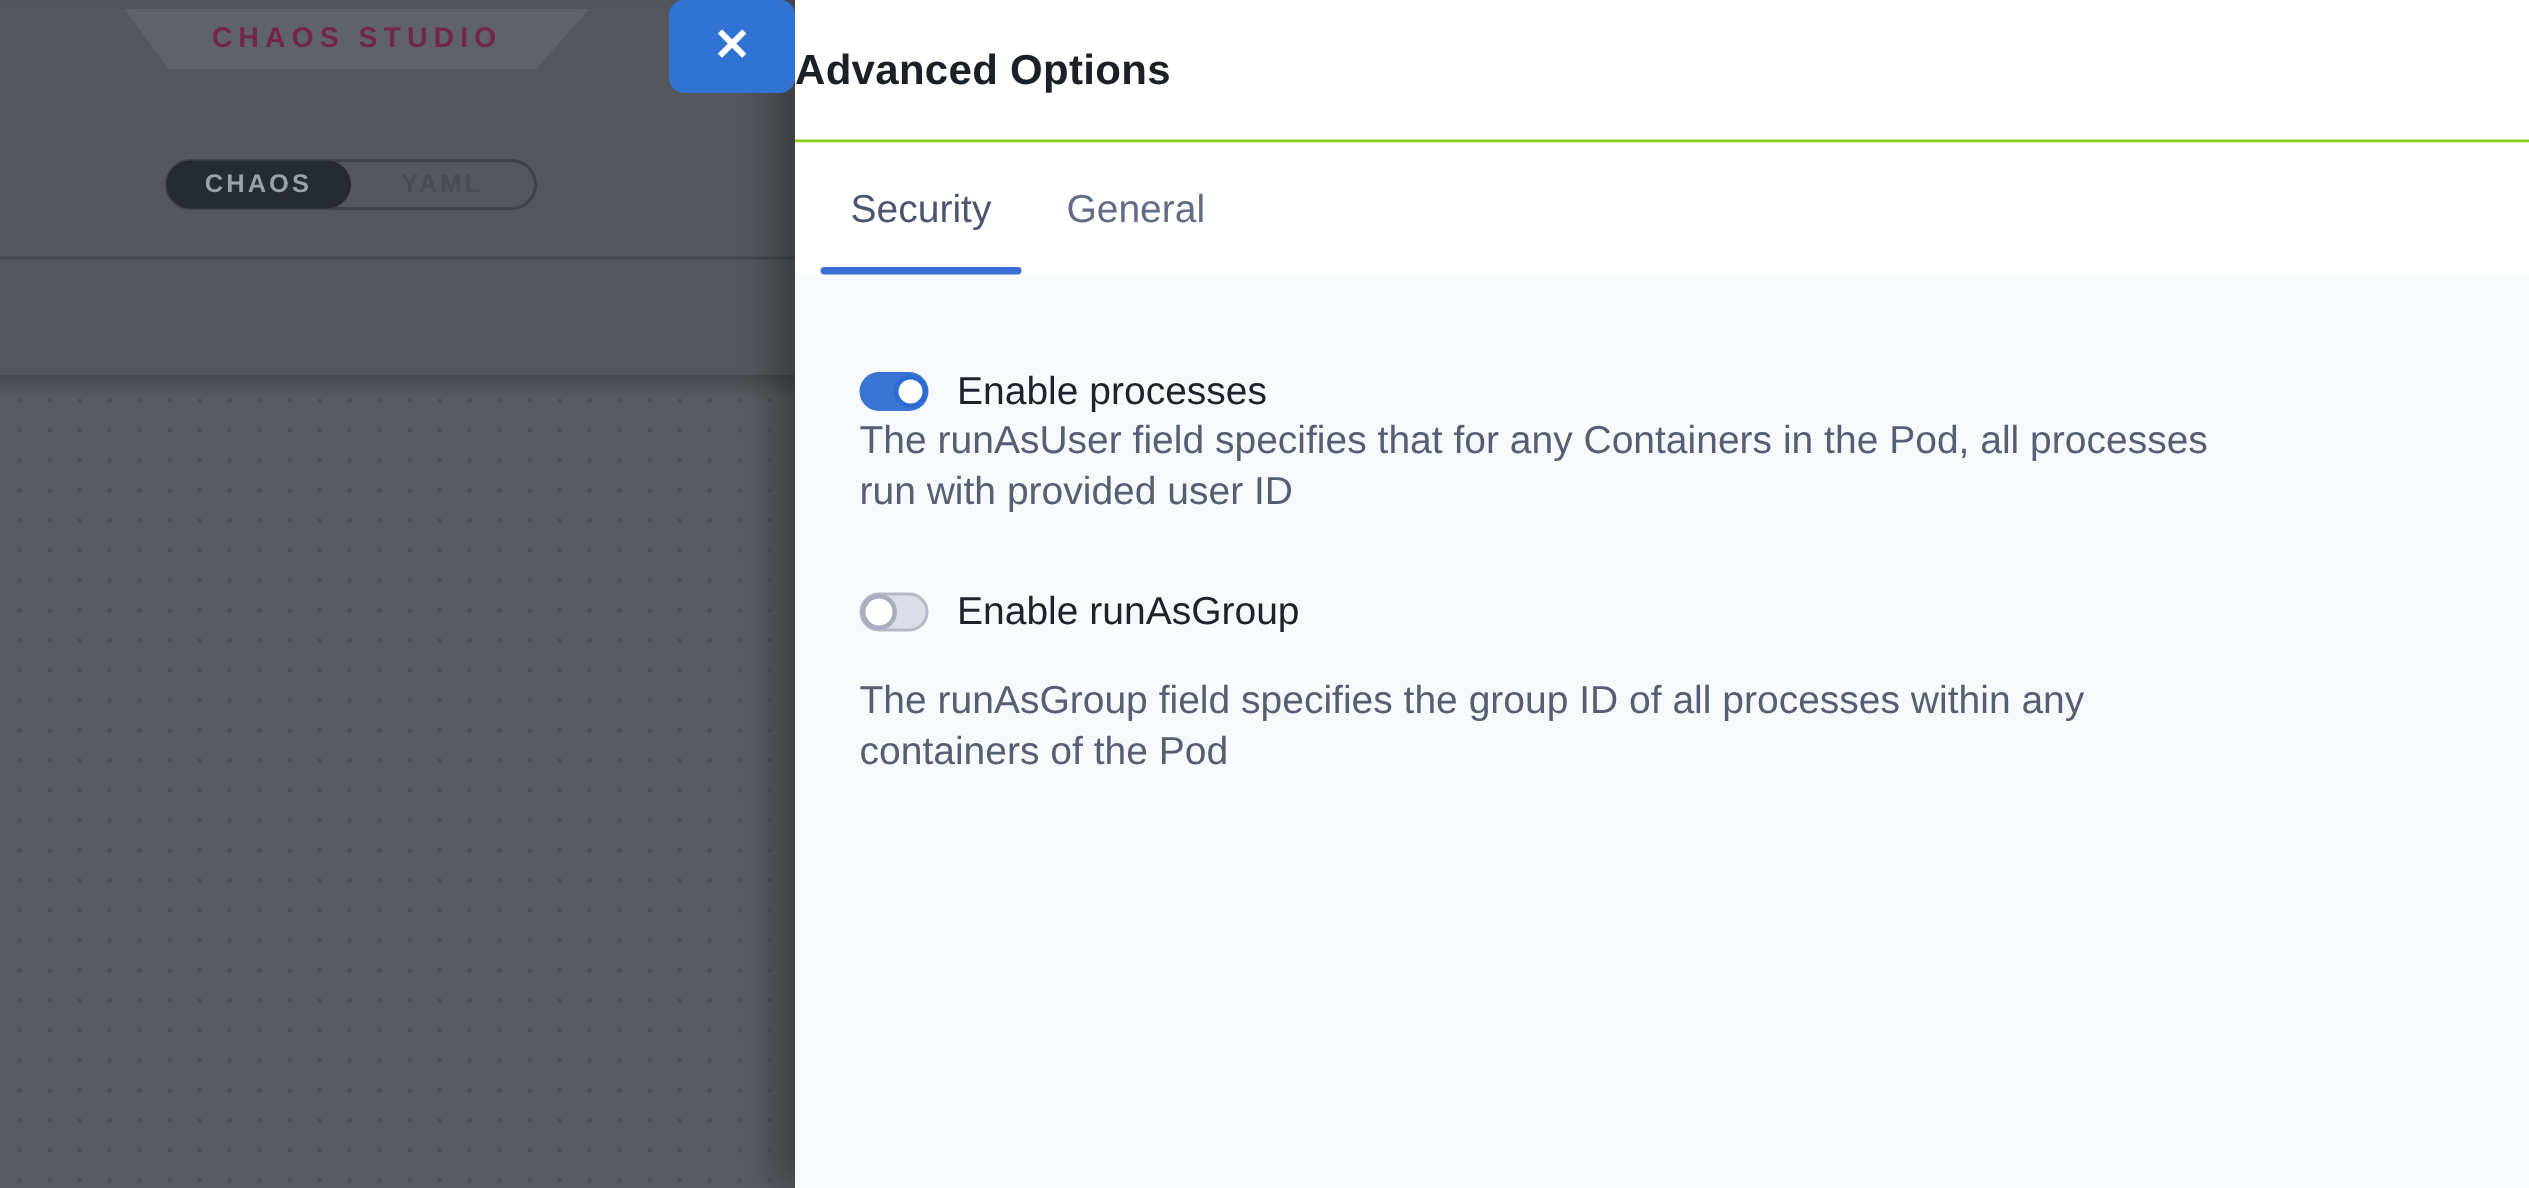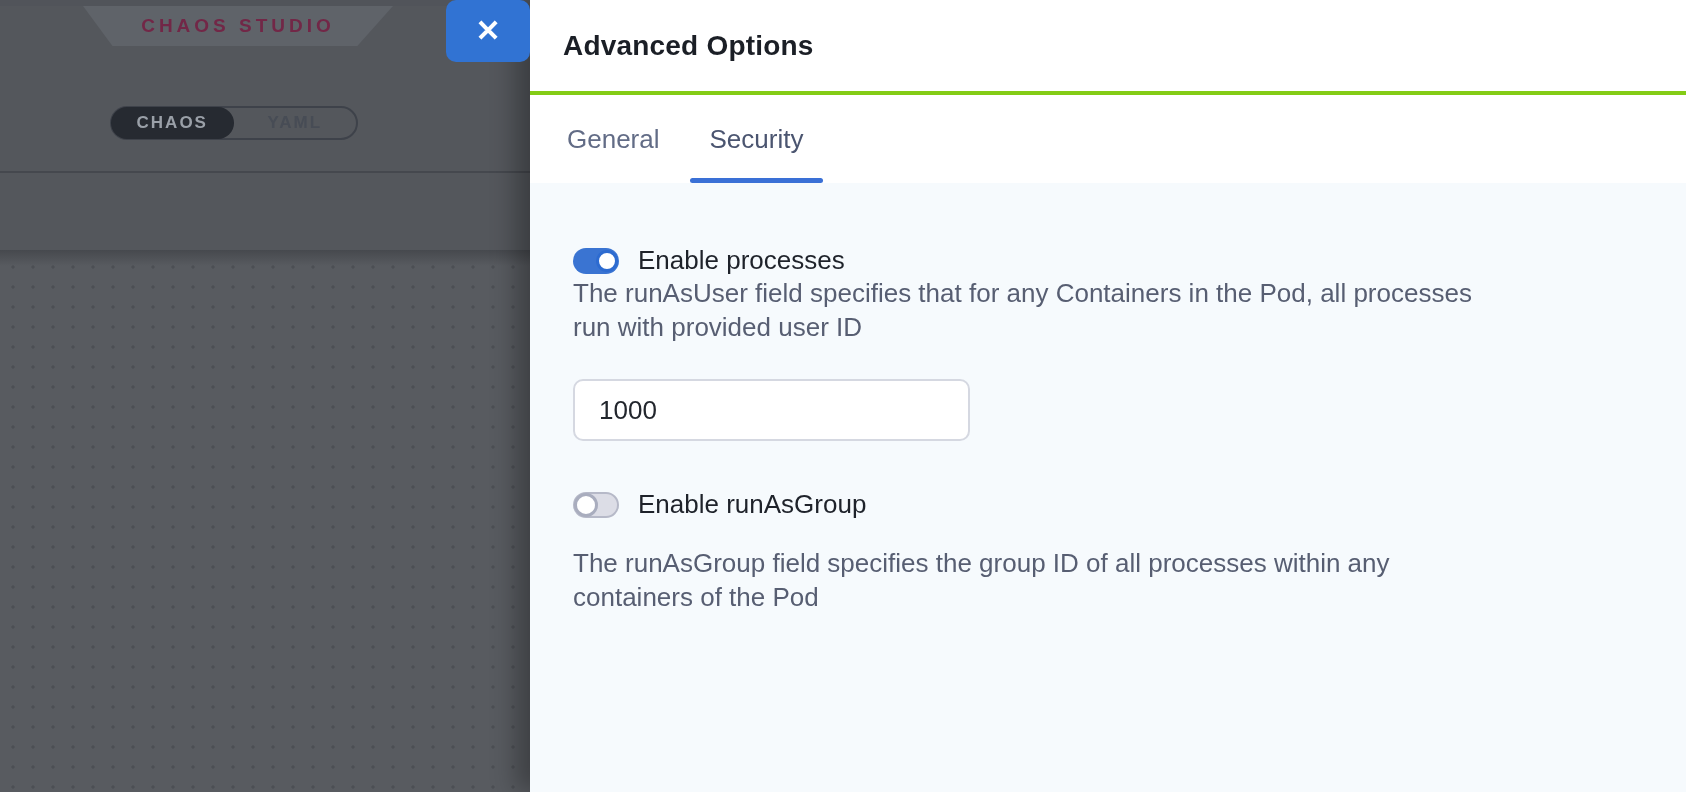--- a/index.html
+++ b/index.html
@@ -29,22 +29,22 @@
 
   
   .close-btn { position:absolute; left:446px; top:0; width:84px; height:62px; background:#3173d3;
                border:none; border-radius:10px; display:flex; align-items:center; justify-content:center;
                cursor:pointer; z-index:5; }
   .close-icon { color:#ffffff; font-size:30px; font-weight:bold; line-height:1; }
 
   
   .panel { position:absolute; left:530px; top:0; width:1156px; height:792px; background:#ffffff;
            display:flex; flex-direction:column; box-shadow:-14px 0 24px rgba(0,0,0,0.30); }
-  .panel-header { height:95px; display:flex; align-items:center; padding-left:33px;
-                  border-bottom:4px solid #84cc16; background:#fff; }
+  .panel-header { height:95px; display:flex; align-items:center; 
+                  border-bottom:2px solid #84cc16; background:#fff; }
   .panel-title { font-size:28px; font-weight:bold; color:#1b1f26; letter-spacing:0.2px; }
   .tab-bar { height:88px; background:#fff; display:flex; padding-left:17px; }
   .tab { padding:0 20px; margin-right:10px; display:flex; align-items:center; position:relative;
          font-size:26px; cursor:pointer; }
   .tab-general { color:#626c86; }
   .tab-security { color:#4b5570; }
   .tab-underline { position:absolute; left:0; bottom:0; width:100%; height:5px;
                    background:#3a70d6; border-radius:3px; }
   .panel-content { flex:1; background:#f6fafd; padding:62px 60px 0 43px; }
 
@@ -85,40 +85,39 @@
   <span class="close-icon">✕</span>
 </button>
 
 <div class="panel">
 
   <div class="panel-header">
     <span class="panel-title">Advanced Options</span>
   </div>
 
   <div class="tab-bar">
-    <div class="tab tab-general">General</div>
     <div class="tab tab-security">
       <span>Security</span>
       <div class="tab-underline"></div>
     </div>
+    <div class="tab tab-general">General</div>
   </div>
 
   <div class="panel-content">
 
     <div class="toggle-row">
       <div class="toggle on">
         <div class="knob"></div>
       </div>
       <span class="toggle-label">Enable processes</span>
     </div>
 
     <div class="desc">The runAsUser field specifies that for any Containers in the Pod, all processes
 run with provided user ID</div>
 
-    <input class="id-input" type="text" value="1000" style="">
 
     <div class="toggle-row row-group">
       <div class="toggle off">
         <div class="knob"></div>
       </div>
       <span class="toggle-label">Enable runAsGroup</span>
     </div>
 
     <div class="desc desc-2">The runAsGroup field specifies the group ID of all processes within any
 containers of the Pod</div>

